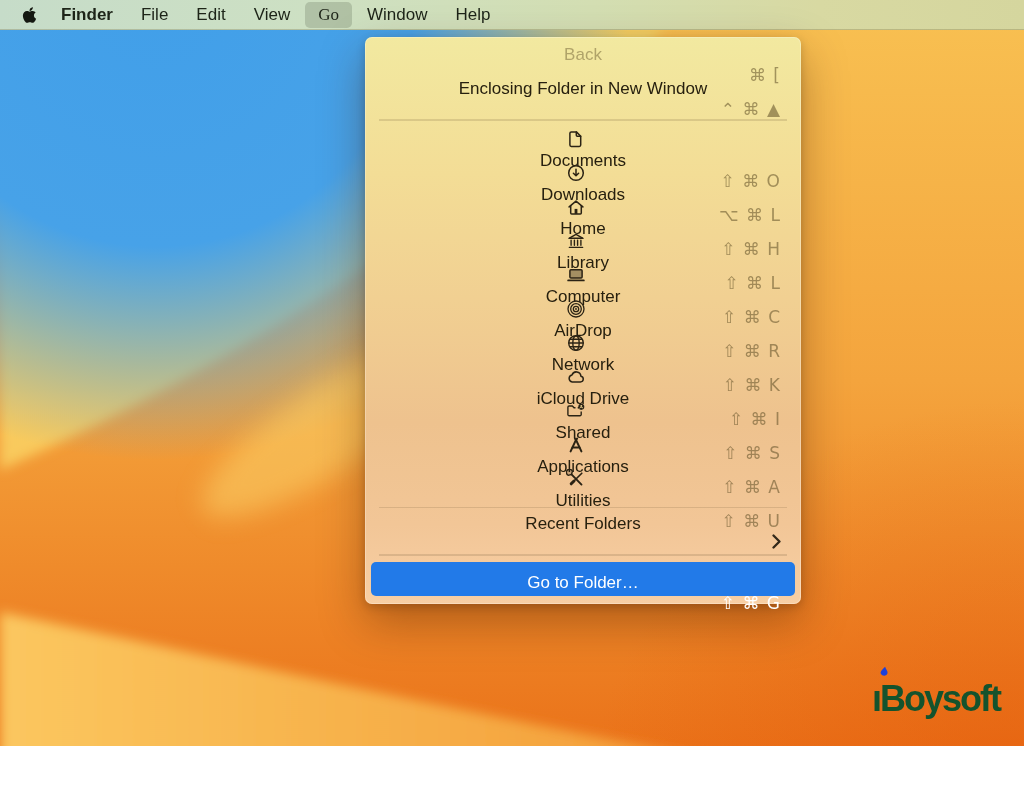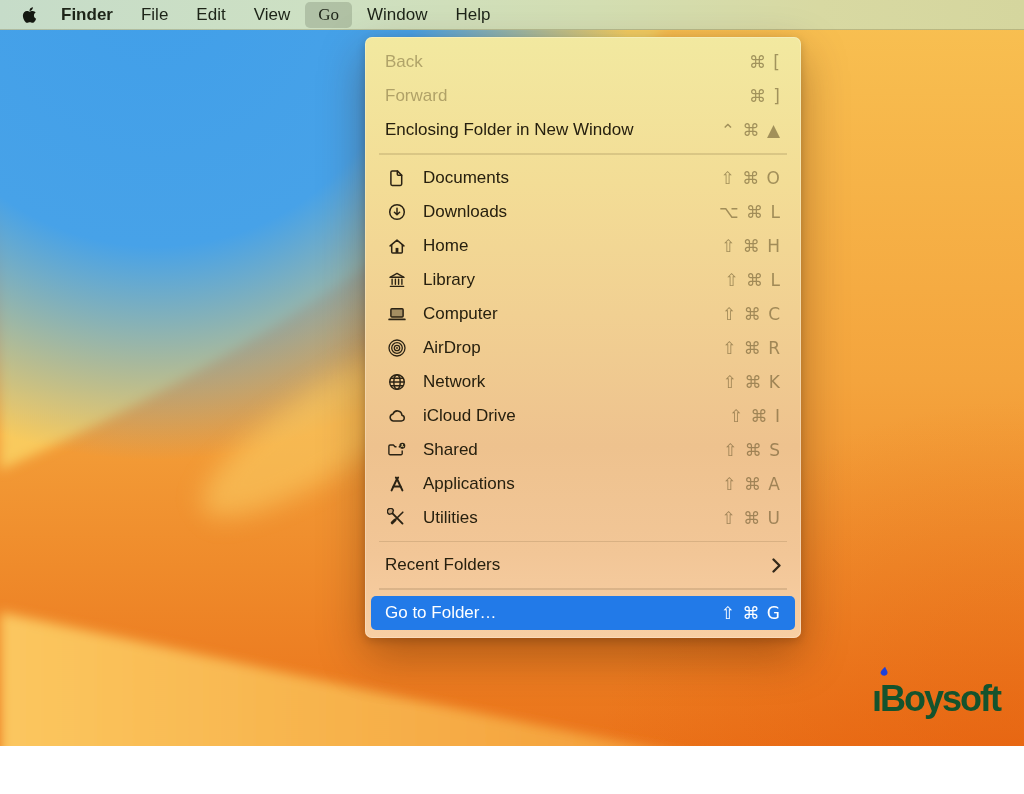--- a/index.html
+++ b/index.html
@@ -22,29 +22,29 @@
   .mb-item.bold { font-weight:bold; }
   .mb-item.selected { background:rgba(60,70,50,.20);font-family:Liberation Serif, serif; }
 
   
   .menu { position:absolute; left:365px; top:37px; width:436px;
     padding:8px 0 8px 0; border-radius:7px;
     background:linear-gradient(180deg,#f2e9a0 0%,#f3dd96 24%,#f1d092 46%,#eec28e 68%,#f2c697 86%,#f8cfa4 100%);
     box-shadow:0 18px 45px rgba(70,25,0,.38), 0 3px 10px rgba(0,0,0,.18),
                inset 0 0 0 1px rgba(255,255,255,.25); }
   .row { display:flex; align-items:center; height:34px; padding:0 20px;
-    font-size:17px; color:#27200f; }
+    font-size:17px; color:#27200f;flex-direction:column; }
   .row .ic { width:24px; margin-right:14px; display:flex; align-items:center;
     justify-content:center; flex:0 0 24px; }
   .row .ic svg { display:block; }
   .lbl { white-space:nowrap; }
   .sc { margin-left:auto; white-space:pre; letter-spacing:1px;
     color:rgba(95,78,38,.55); font-family:"DejaVu Sans","Liberation Sans",sans-serif; }
   .row.disabled .lbl { color:rgba(95,80,40,.45); }
-  .row.hl { margin:0 6px; padding:4px 14px; border-radius:5px;
+  .row.hl { margin:0 6px; padding:11px 14px; border-radius:5px;
     background:#227ae8; color:#fff; }
   .row.hl .sc { color:#fff; }
   .sep { height:1.5px; margin:6px 14px; background:rgba(90,70,35,.16); }
   .chev { margin-left:auto; display:flex; align-items:center; }
 
   
   .logo { position:absolute; right:24px; bottom:26px; color:#14532d;
     font-weight:bold; font-size:36px; letter-spacing:-2px;
     white-space:nowrap; }
   .logo .iwrap { position:relative; display:inline-block; }
@@ -108,24 +108,20 @@
     <span class="mb-item">Window</span>
     <span class="mb-item">Help</span>
   </div>
 
   <div class="menu">
 
     <div class="row disabled">
       <span class="lbl">Back</span>
       <span class="sc">⌘ [</span>
     </div>
-    <div class="row disabled">
-      <span class="lbl">Forward</span>
-      <span class="sc">⌘ ]</span>
-    </div>
     <div class="row">
       <span class="lbl">Enclosing Folder in New Window</span>
       <span class="sc">⌃ ⌘ ▲</span>
     </div>
 
     <div class="sep"></div>
 
     <div class="row">
       <span class="ic">
         <svg width="20" height="20" viewBox="0 0 20 20" fill="none" stroke="#2b2314" stroke-width="1.5" stroke-linecap="round" stroke-linejoin="round">

